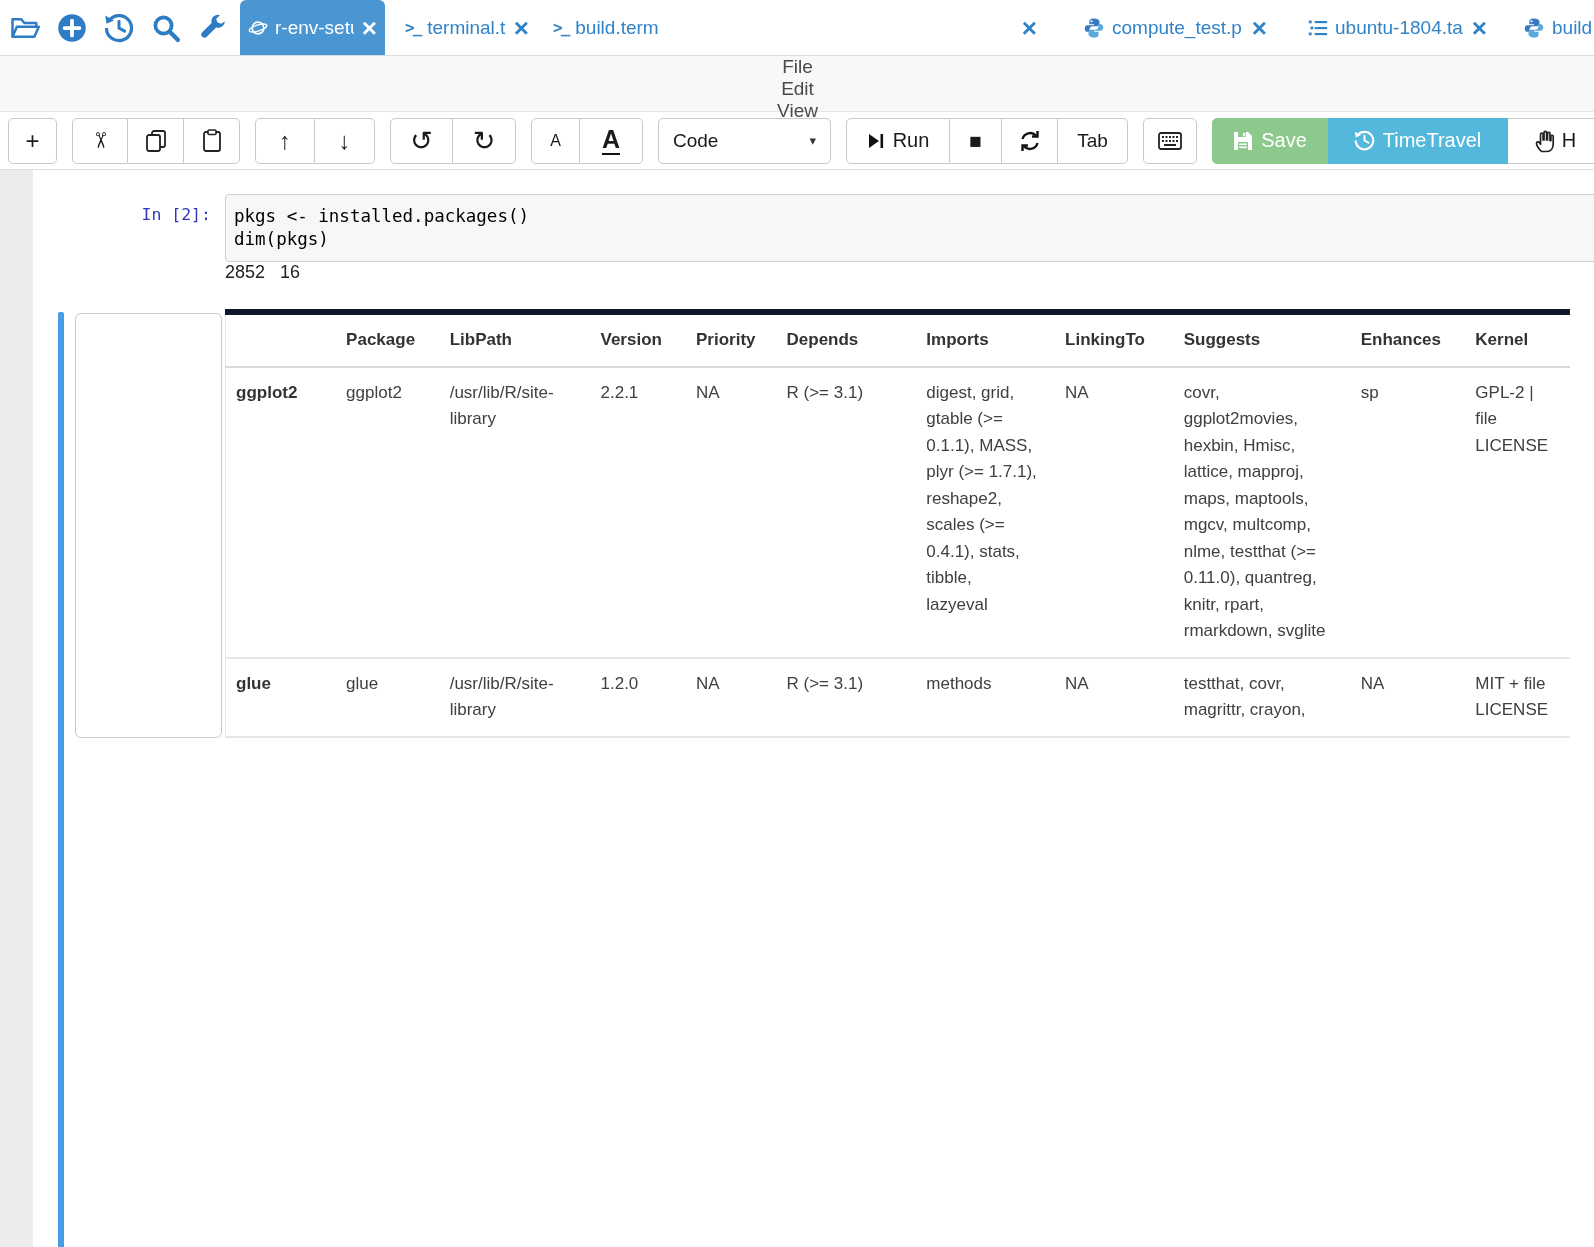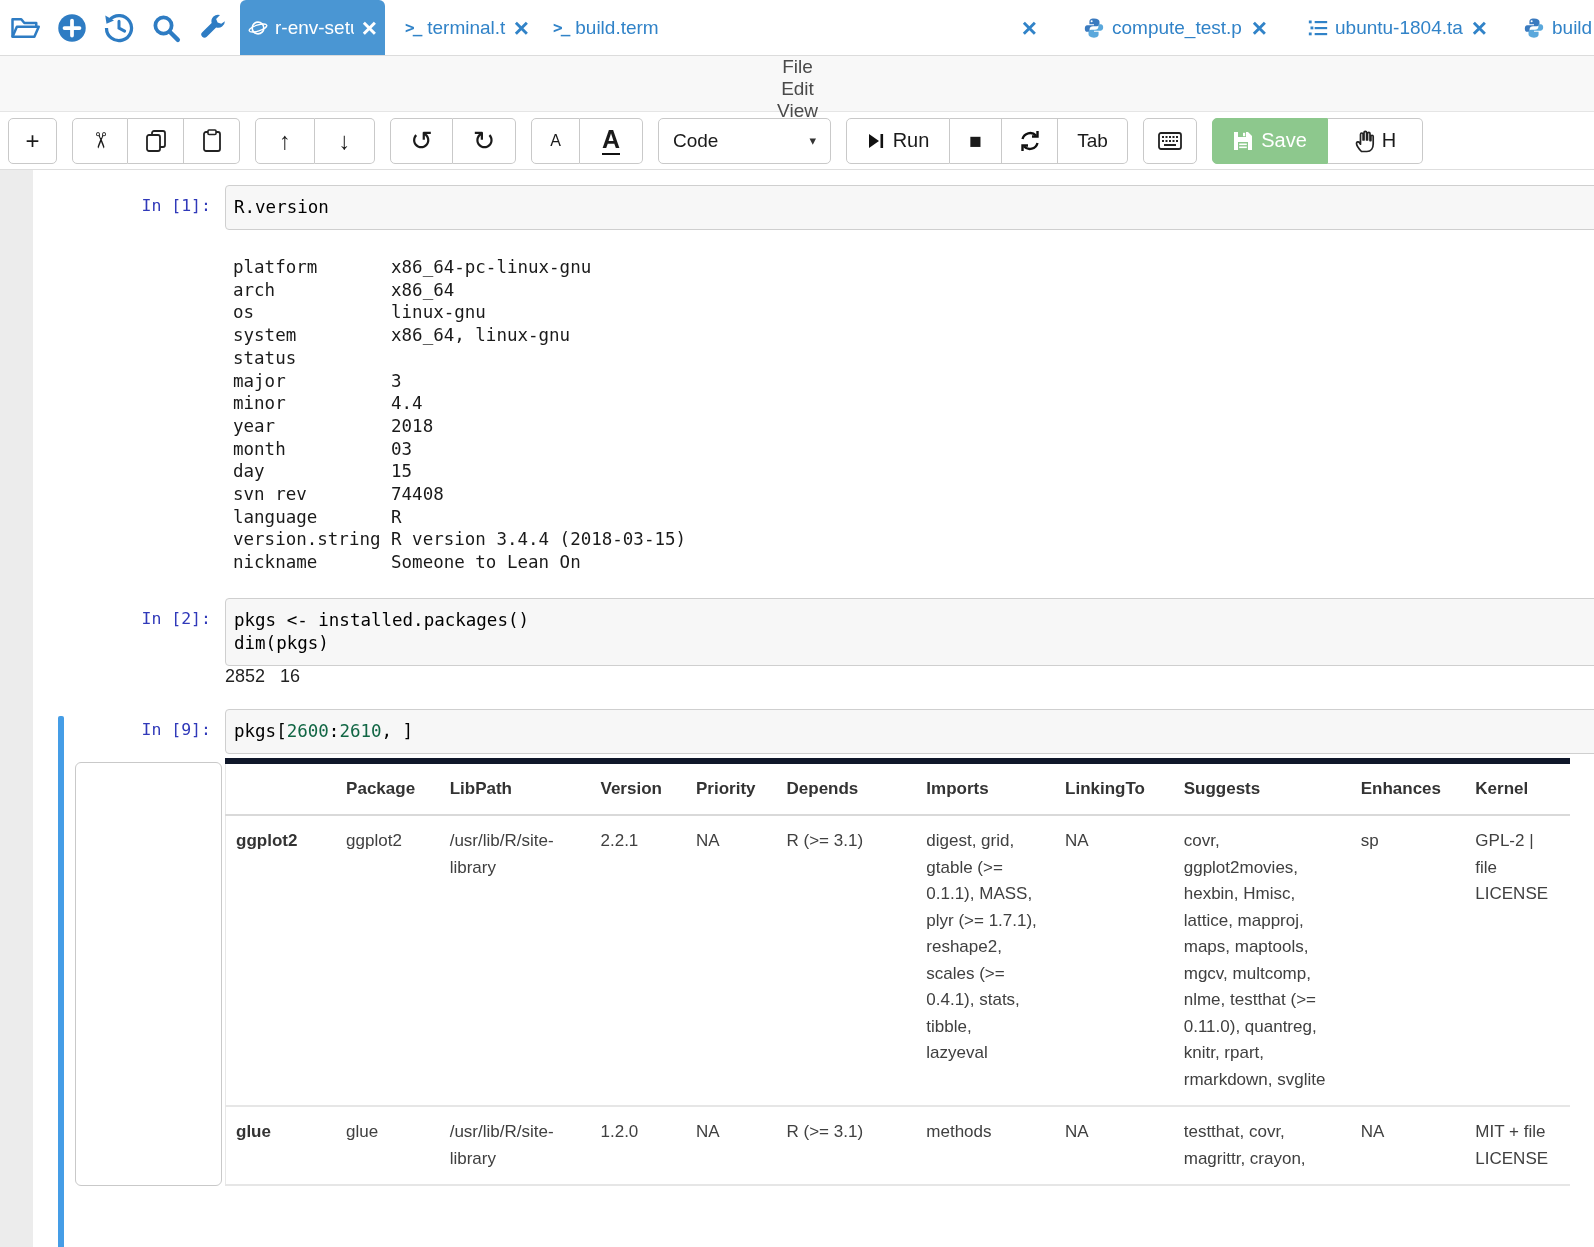--- a/index.html
+++ b/index.html
@@ -319,80 +319,62 @@
             <path d="M1 1 h14 l4 4 v14 H1 z" fill="#fff"></path>
             <rect x="5" y="11" width="10" height="8" fill="#8dc88d"></rect>
             <rect x="6.2" y="12.5" width="7.6" height="1.6" fill="#fff"></rect>
             <rect x="6.2" y="15.5" width="7.6" height="1.6" fill="#fff"></rect>
             <rect x="5" y="1" width="8" height="5" fill="#8dc88d"></rect>
             <rect x="10" y="1.8" width="2.2" height="3.4" fill="#fff"></rect>
           </svg>
         </span>
       <span>Save</span>
     </div>
+    <div class="btn btn-tt" style="width:180px">
+      <span>
+          <svg width="21" height="21" viewBox="0 0 24 24">
+            <path d="M4.5 5.5 A10 10 0 1 1 2 12" fill="none" stroke="#fff" stroke-width="2.4"></path>
+            <path d="M1 2 l1 6.5 6-2.5 z" fill="#fff"></path>
+            <path d="M12 6.5 V12 l4.5 2.5" fill="none" stroke="#fff" stroke-width="2.2" stroke-linecap="round"></path>
+          </svg>
+        </span>
+      <span>TimeTravel</span>
+    </div>
     <div class="btn btn-halt" style="width:95px;font-size:20px">
       <span>
           <svg width="22" height="24" viewBox="0 0 22 24">
             <path d="M7.5 22.5 c-2-2-5-6.2-5-8.2 0-1.6 2-2.1 3-.6 l1 1.5 V5.5 c0-2 2.6-2 2.6 0 V11 h.9 V3.8 c0-2 2.6-2 2.6 0 V11 h.9 V4.8 c0-2 2.5-2 2.5 0 V11.6 h.9 V7.6 c0-1.8 2.3-1.8 2.3 0 V15 c0 4.2-2.2 7.5-6.3 7.5 z" fill="none" stroke="#222" stroke-width="1.7" stroke-linejoin="round"></path>
           </svg>
         </span>
       <span>H</span>
     </div>
   </div>
 </div>
 
 <div class="notebook">
   <div class="left-strip"></div>
 
-  <div class="cell" style="margin-top:15px">
-    <div class="gutter"><span class="prompt">In [1]:</span></div>
-    <div class="input">
-      <pre>R.version</pre>
-    </div>
-  </div>
   <div class="outrow">
     <div class="ogutter"></div>
-    <pre class="plain-output">platform       x86_64-pc-linux-gnu
-arch           x86_64
-os             linux-gnu
-system         x86_64, linux-gnu
-status         
-major          3
-minor          4.4
-year           2018
-month          03
-day            15
-svn rev        74408
-language       R
-version.string R version 3.4.4 (2018-03-15)
-nickname       Someone to Lean On</pre>
   </div>
 
   <div class="cell" style="margin-top:24px">
     <div class="gutter"><span class="prompt">In [2]:</span></div>
     <div class="input">
       <pre>pkgs &lt;- installed.packages()
 dim(pkgs)</pre>
     </div>
   </div>
   <div class="outrow">
     <div class="ogutter"></div>
     <div class="dim-output">2852   16</div>
   </div>
 
   <div class="cell3">
     <div class="sel-bar"></div>
-    <div class="cell">
-      <div class="gutter"><span class="prompt">In [9]:</span></div>
-      <div class="input">
-        <div class="code-line">
-          <span>pkgs[</span><span class="cm-number">2600</span><span>:</span><span class="cm-number">2610</span><span>, ]</span>
-        </div>
-      </div>
-    </div>
 
     <div class="outrow">
       <div class="ogutter g3">
           <div class="outbox"></div>
         </div>
       <div>
         <table class="rtable">
           <colgroup>
             <col style="width:110px">
               <col style="width:103px">

